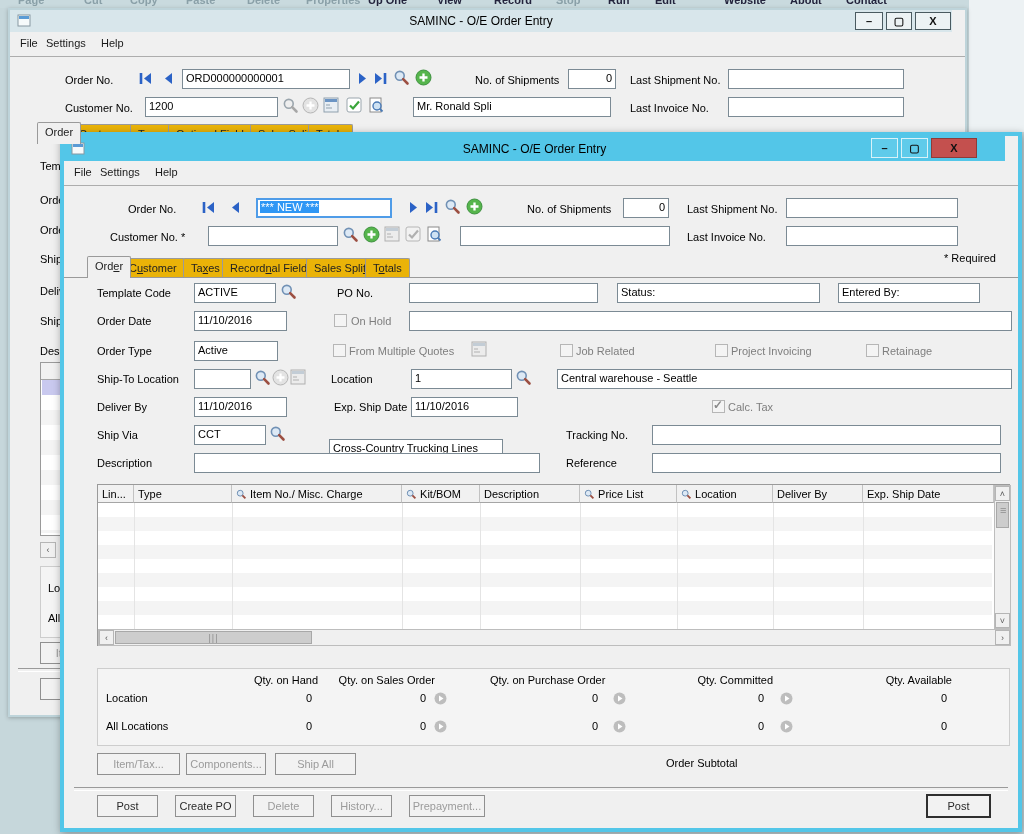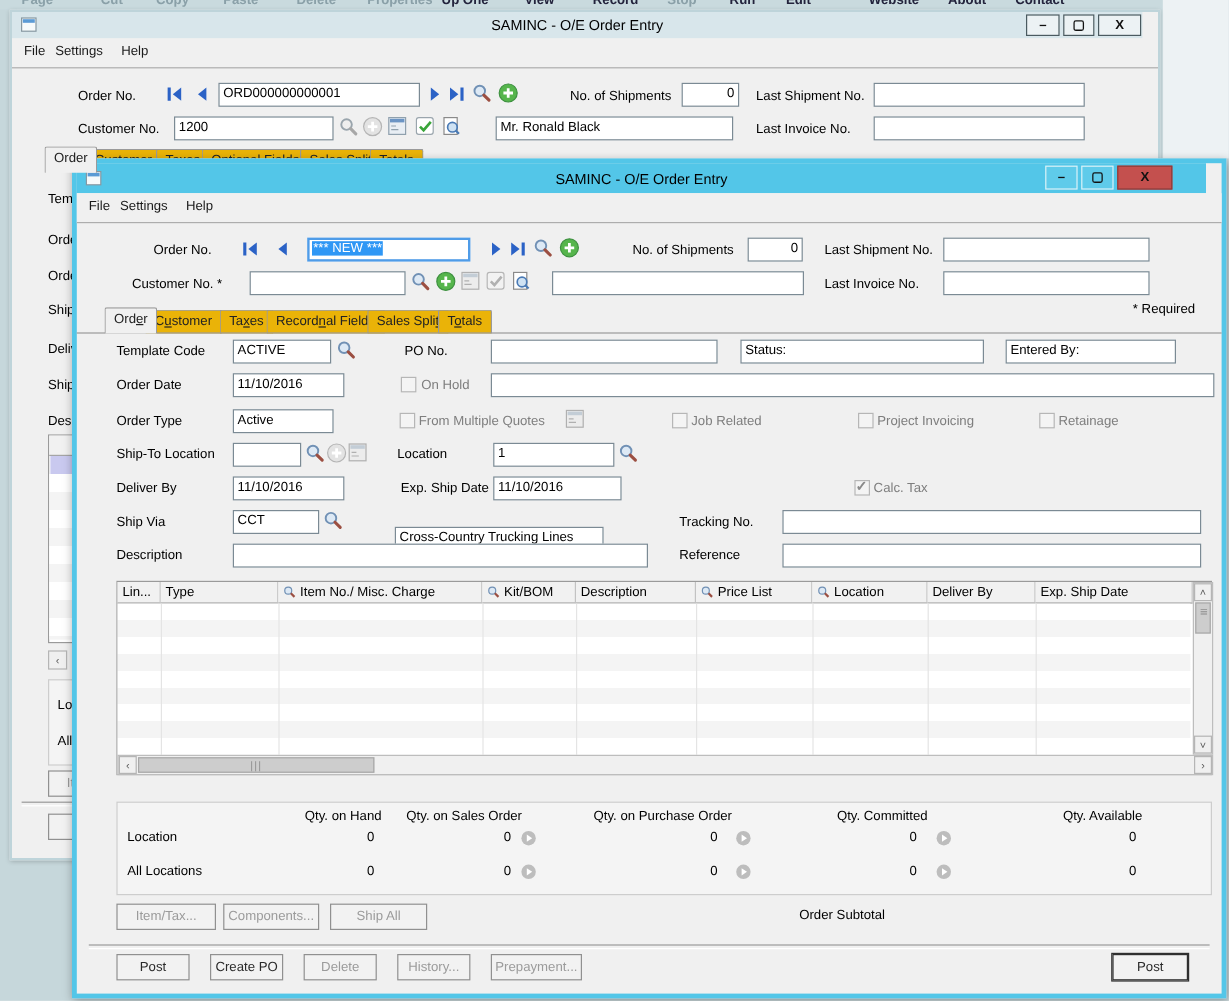--- a/index.html
+++ b/index.html
@@ -178,21 +178,21 @@
         <path d="M4 8.5l3 3 6-7" fill="none" stroke="#3aa53a" stroke-width="2.2"></path>
       </svg>
     </span>
   <span class="icon" style="left:358px;top:87px">
       <svg width="17" height="17">
         <rect x="2" y="1" width="11" height="14" fill="#fff" stroke="#8a8a8a"></rect>
         <circle cx="9" cy="9" r="4" fill="#cfe2f3" stroke="#4a7ab5" stroke-width="1.4"></circle>
         <line x1="11.7" y1="11.7" x2="14.5" y2="14.5" stroke="#4a7ab5" stroke-width="1.8"></line>
       </svg>
     </span>
-  <div class="fld" style="left:403px;top:87px;width:198px"><span>Mr. Ronald Black</span></div>
+  <div class="fld" style="left:403px;top:87px;width:198px"><span>Mr. Ronald Spli</span></div>
   <span class="lbl" style="left:620px;top:92px">Last Invoice No.</span>
   <div class="fld" style="left:718px;top:87px;width:176px"></div>
 
   <div class="tab active" style="left:27px;top:114px"><span>Order</span></div>
   <div class="tab" style="left:61px;top:114px"><span>Customer</span></div>
   <div class="tab" style="left:120px;top:114px"><span>Taxes</span></div>
   <div class="tab" style="left:158px;top:114px"><span>Optional Fields</span></div>
   <div class="tab" style="left:240px;top:114px"><span>Sales Split</span></div>
   <div class="tab" style="left:298px;top:114px"><span>Totals</span></div>
 
@@ -384,20 +384,21 @@
       </svg>
     </span>
   <span class="lbl" style="left:267px;top:237px">Location</span>
   <div class="fld" style="left:347px;top:233px;width:101px"><span>1</span></div>
   <span class="icon" style="left:451px;top:233px">
       <svg width="17" height="17">
         <circle cx="6.8" cy="6.8" r="4.4" fill="#dde9f5" stroke="#7191b5" stroke-width="1.6"></circle>
         <line x1="10.2" y1="10.2" x2="14.5" y2="14.5" stroke="#9c4f42" stroke-width="2.6" stroke-linecap="round"></line>
       </svg>
     </span>
+  <div class="fld" style="left:493px;top:233px;width:455px"><span>Central warehouse - Seattle</span></div>
 
   <span class="lbl" style="left:33px;top:265px">Deliver By</span>
   <div class="fld" style="left:130px;top:261px;width:93px"><span>11/10/2016</span></div>
   <span class="lbl" style="left:270px;top:265px">Exp. Ship Date</span>
   <div class="fld" style="left:347px;top:261px;width:107px"><span>11/10/2016</span></div>
   <div class="cb gray" style="left:648px;top:264px">
       <span class="ck">✓</span>
     </div>
   <span class="lbl dis" style="left:664px;top:265px">Calc. Tax</span>
 
@@ -460,21 +461,21 @@
     <div class="sbar" style="left:0;top:144px;width:913px;height:17px">
       <span class="sbtn" style="left:0;top:0;width:15px;height:15px">‹</span>
       <div class="sthumb h" style="left:16px;top:1px;width:197px;height:13px"></div>
       <span class="sbtn" style="left:896px;top:0;width:15px;height:15px">›</span>
     </div>
   </div>
 
   <div id="qty" style="left:33px;top:532px;width:913px;height:78px"></div>
   <span class="qh" style="left:180px;top:538px;width:74px;text-align:right">Qty. on Hand</span>
   <span class="qh" style="left:271px;top:538px;width:100px;text-align:right">Qty. on Sales Order</span>
-  <span class="qh" style="left:426px;top:538px;width:120px;text-align:right">Qty. on Purchase Order</span>
+  <span class="qh" style="left:426px;top:538px;width:120px;">Qty. on Purchase Order</span>
   <span class="qh" style="left:629px;top:538px;width:80px;text-align:right">Qty. Committed</span>
   <span class="qh" style="left:808px;top:538px;width:80px;text-align:right">Qty. Available</span>
 
   <span class="lbl" style="left:42px;top:556px">Location</span>
   <span class="qv" style="left:198px;top:556px;width:50px">0</span>
   <span class="qv" style="left:312px;top:556px;width:50px">0</span>
   <span class="go" style="left:370px;top:556px">
       <svg width="13" height="13">
         <circle cx="6.5" cy="6.5" r="6" fill="#bdbdbd"></circle>
         <polygon points="5,3.5 9.5,6.5 5,9.5" fill="#fff"></polygon>

